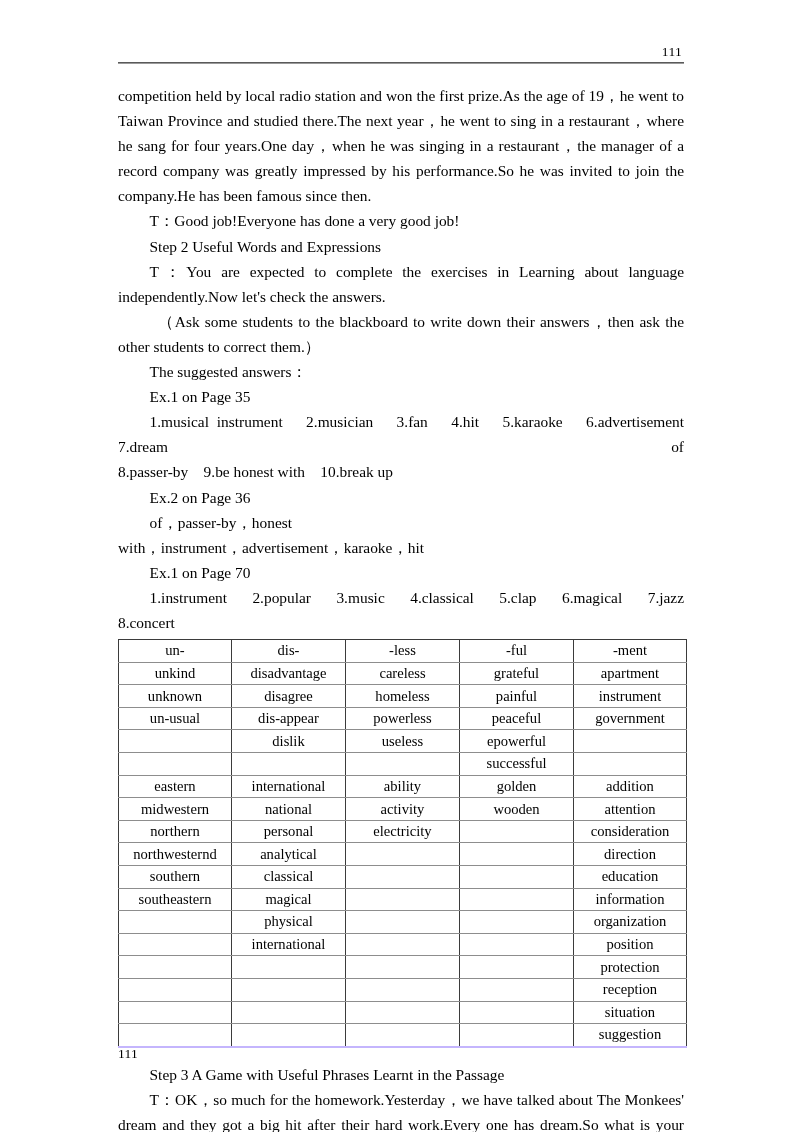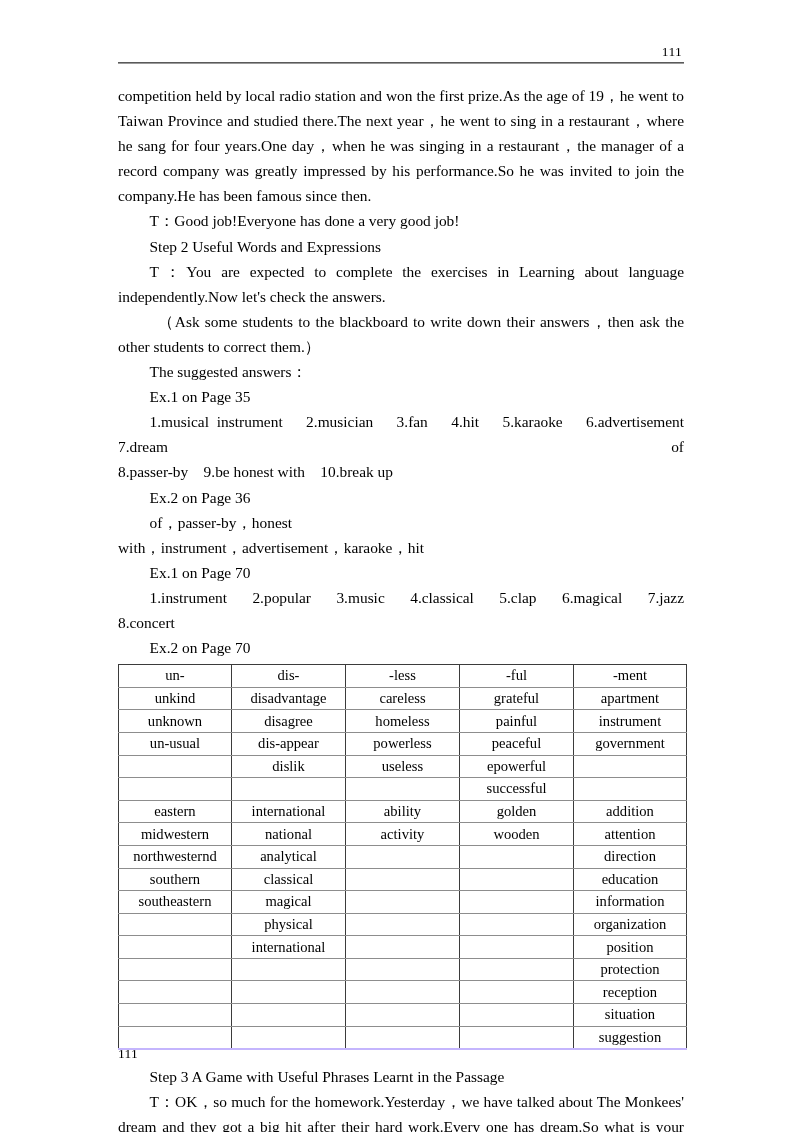--- a/index.html
+++ b/index.html
@@ -135,21 +135,20 @@
     <p class="indent1" style="display:flex;justify-content:space-between;">
       <span>of，passer-by，honest</span>
     </p>
 
     <p class="noindent">with，instrument，advertisement，karaoke，hit</p>
 
     <p class="indent1">Ex.1 on Page 70</p>
 
     <p class="indent1 justify-line">1.instrument　2.popular　3.music　4.classical　5.clap　6.magical　7.jazz　8.concert</p>
 
-    <p class="indent1">Ex.2 on Page 70</p>
 
     <table class="wordtable">
       <colgroup>
         <col class="c1">
           <col class="c2">
           <col class="c3">
           <col class="c4">
           <col class="c5">
       </colgroup>
       <tbody>
@@ -203,20 +202,27 @@
             <td>addition</td>
           </tr>
           <tr>
             <td>midwestern</td>
             <td>national</td>
             <td>activity</td>
             <td>wooden</td>
             <td>attention</td>
           </tr>
           <tr>
+            <td>northern</td>
+            <td>personal</td>
+            <td>electricity</td>
+            <td></td>
+            <td>consideration</td>
+          </tr>
+          <tr>
             <td>northwesternd</td>
             <td>analytical</td>
             <td></td>
             <td></td>
             <td>direction</td>
           </tr>
           <tr>
             <td>southern</td>
             <td>classical</td>
             <td></td>

